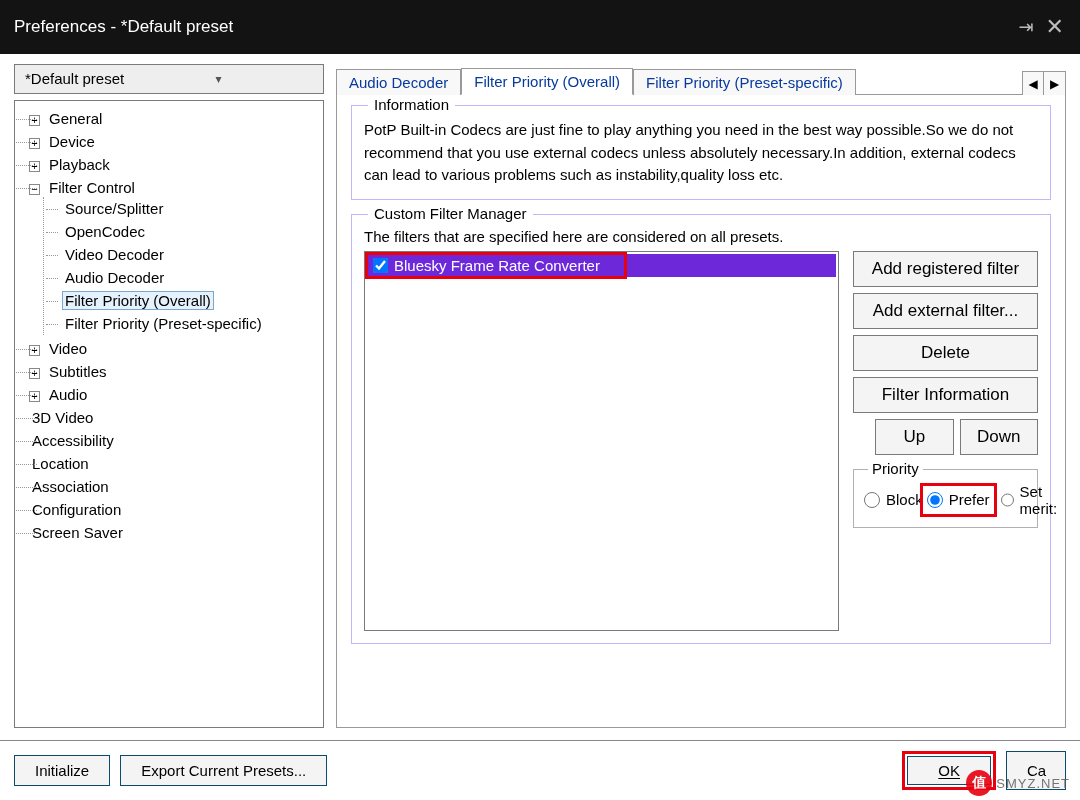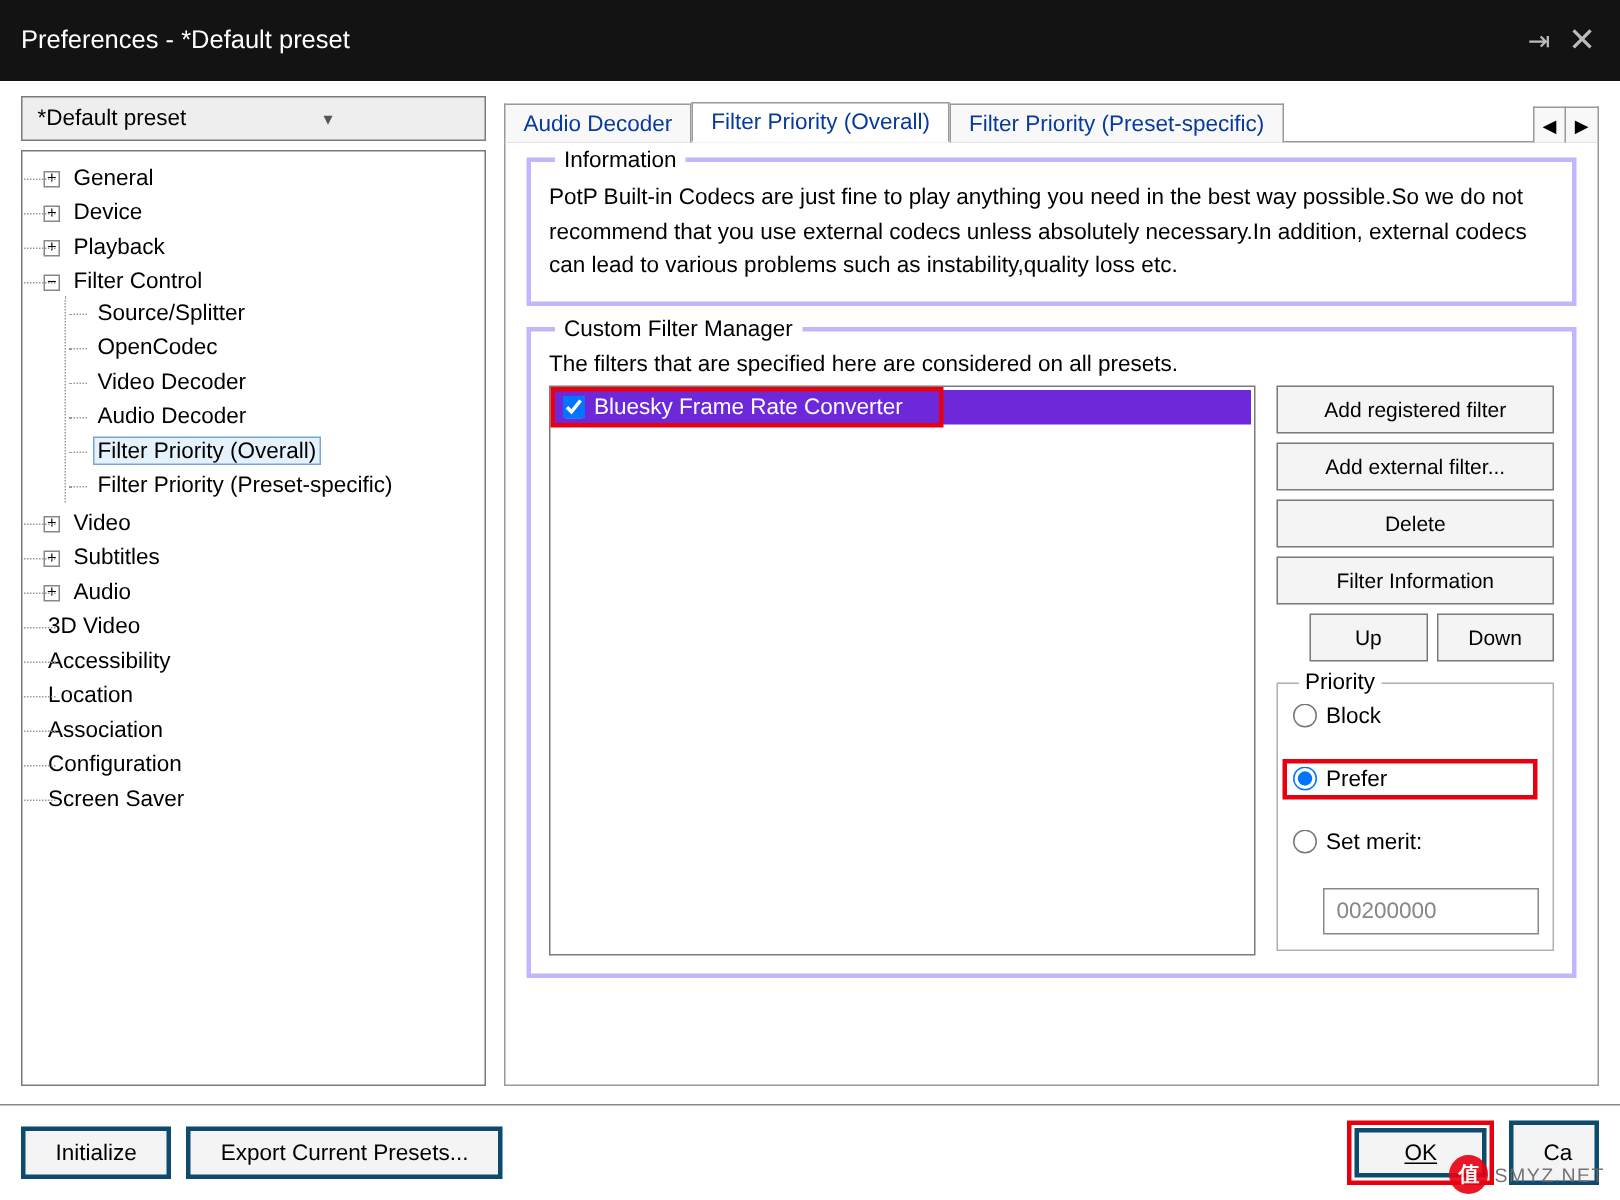--- a/index.html
+++ b/index.html
@@ -25,44 +25,44 @@
 .node-label { display:inline-block; padding: 1px 3px; }
 .node-sel { background: #e5f1fb; border:1px solid #7aa7d0; padding:0 2px;}
 .right-col { flex: 1; display: flex; flex-direction: column; }
 .tabs-row { display:flex; align-items:flex-end; height:30px; gap:0; }
 .tab { padding: 4px 12px 4px 12px; border:1px solid #999; border-bottom:none; font-size:15px; color:#083a9e; background:#f8f8f8; cursor:pointer; position:relative; top:1px;}
 .tab.active { background:#fff; border-bottom:1px solid #fff; z-index:2;}
 .tab-scroll { margin-left:auto; display:flex; }
 .tab-scroll-btn { width:22px; height:24px; border:1px solid #999; border-bottom:none; display:flex; align-items:center; justify-content:center; font-size:12px; background:#f8f8f8; cursor:pointer; position:relative; top:1px;}
 .tab-scroll-btn + .tab-scroll-btn { border-left:none;}
 .panel { flex:1; border:1px solid #999; padding:10px 14px; overflow:auto;}
-.fieldset { border:3px solid #c4b5fd; padding:10px 12px 12px 12px; margin-bottom:14px; font-size:15px;}
+.fieldset { border:1px solid #c4b5fd; padding:10px 12px 12px 12px; margin-bottom:14px; font-size:15px;}
 .legend { font-size:15px; padding:0 6px; margin-left:4px; background:#fff; position:relative; top:-20px; display:inline-block;}
 .fieldset-inner { margin-top:-14px;}
 .info-text { line-height:1.5; }
 .cfm-desc { margin-bottom:6px;}
 .cfm-row { display:flex; gap:14px; align-items:flex-start;}
 .filter-list { flex:1; border:1px solid #7a7a7a; height:380px; padding:2px;}
 .filter-item { display:flex; align-items:center; padding:3px 6px; gap:6px; color:#fff; background:#6d28d9; position:relative;}
 .filter-item input[type=checkbox]{ width:15px; height:15px;}
 .filter-item .highlight-box { position:absolute; left:-2px; top:-2px; bottom:-2px; width:262px; border:3px solid #e8000f; pointer-events:none;}
 .side-buttons { width:185px; display:flex; flex-direction:column; gap:6px;}
-.btn { border:1px solid #7a7a7a; background:#f4f4f4; padding:7px 6px; font-size:14px; cursor:pointer; text-align:center;}
+.btn { border:1px solid #7a7a7a; background:#f4f4f4; padding:7px 6px; font-size:17px; cursor:pointer; text-align:center;}
 .btn-row-2 { display:flex; gap:6px;padding-left:22px;}
 .btn-row-2 .btn { flex:1;}
 .priority-fs { border:1px solid #b0b0b0; padding:8px 10px 10px 10px; margin-top:8px;}
 .priority-legend { font-size:15px; padding:0 4px; margin-left:4px; background:#fff; position:relative; top:-18px; display:inline-block;}
-.priority-body { margin-top:-12px; display:flex; flex-direction:column; gap:20px;}
+.priority-body { margin-top:-12px; display:flex; gap:4px;}
 .radio-row { display:flex; align-items:center; gap:6px; font-size:15px;}
 .radio-row input { width:16px; height:16px;}
 .radio-highlight { border:3px solid #e8000f; padding:2px 4px; margin-left:-7px; display:inline-flex; align-items:center; gap:6px;}
 .merit-input { width:144px; border:1px solid #888; padding:6px 8px; color:#888; font-size:15px; margin-left:20px; margin-top:2px;}
 .footer-bar { border-top:1px solid #888; padding:10px 14px; display:flex; gap:10px; align-items:center; position:relative;}
 .footer-right { margin-left:auto; display:flex; gap:10px;}
-.footer-btn { border:3px solid #0c4a6e; background:#f4f4f4; padding:6px 20px; font-size:15px; cursor:pointer;}
+.footer-btn { border:1px solid #0c4a6e; background:#f4f4f4; padding:6px 20px; font-size:15px; cursor:pointer;}
 .footer-ok-wrap { border:3px solid #e8000f; padding:2px; display:inline-block;}
 .footer-ok-wrap .footer-btn { padding:5px 30px;}
 .underline-key { text-decoration: underline; text-underline-offset:2px;}
 .cancel-cut { overflow:hidden; white-space:nowrap; width:60px;}
 .watermark { position:absolute; right:10px; bottom:4px; display:flex; align-items:center; gap:4px; opacity:.9; pointer-events:none;}
 .watermark .circ{ width:26px;height:26px; border-radius:50%; background:#e8000f; color:#fff; font-size:14px; display:flex; align-items:center; justify-content:center; font-weight:bold;}
 .watermark .txt{ font-size:13px; color:#666; letter-spacing:1px;}
 </style>
 </head>
 <body>

